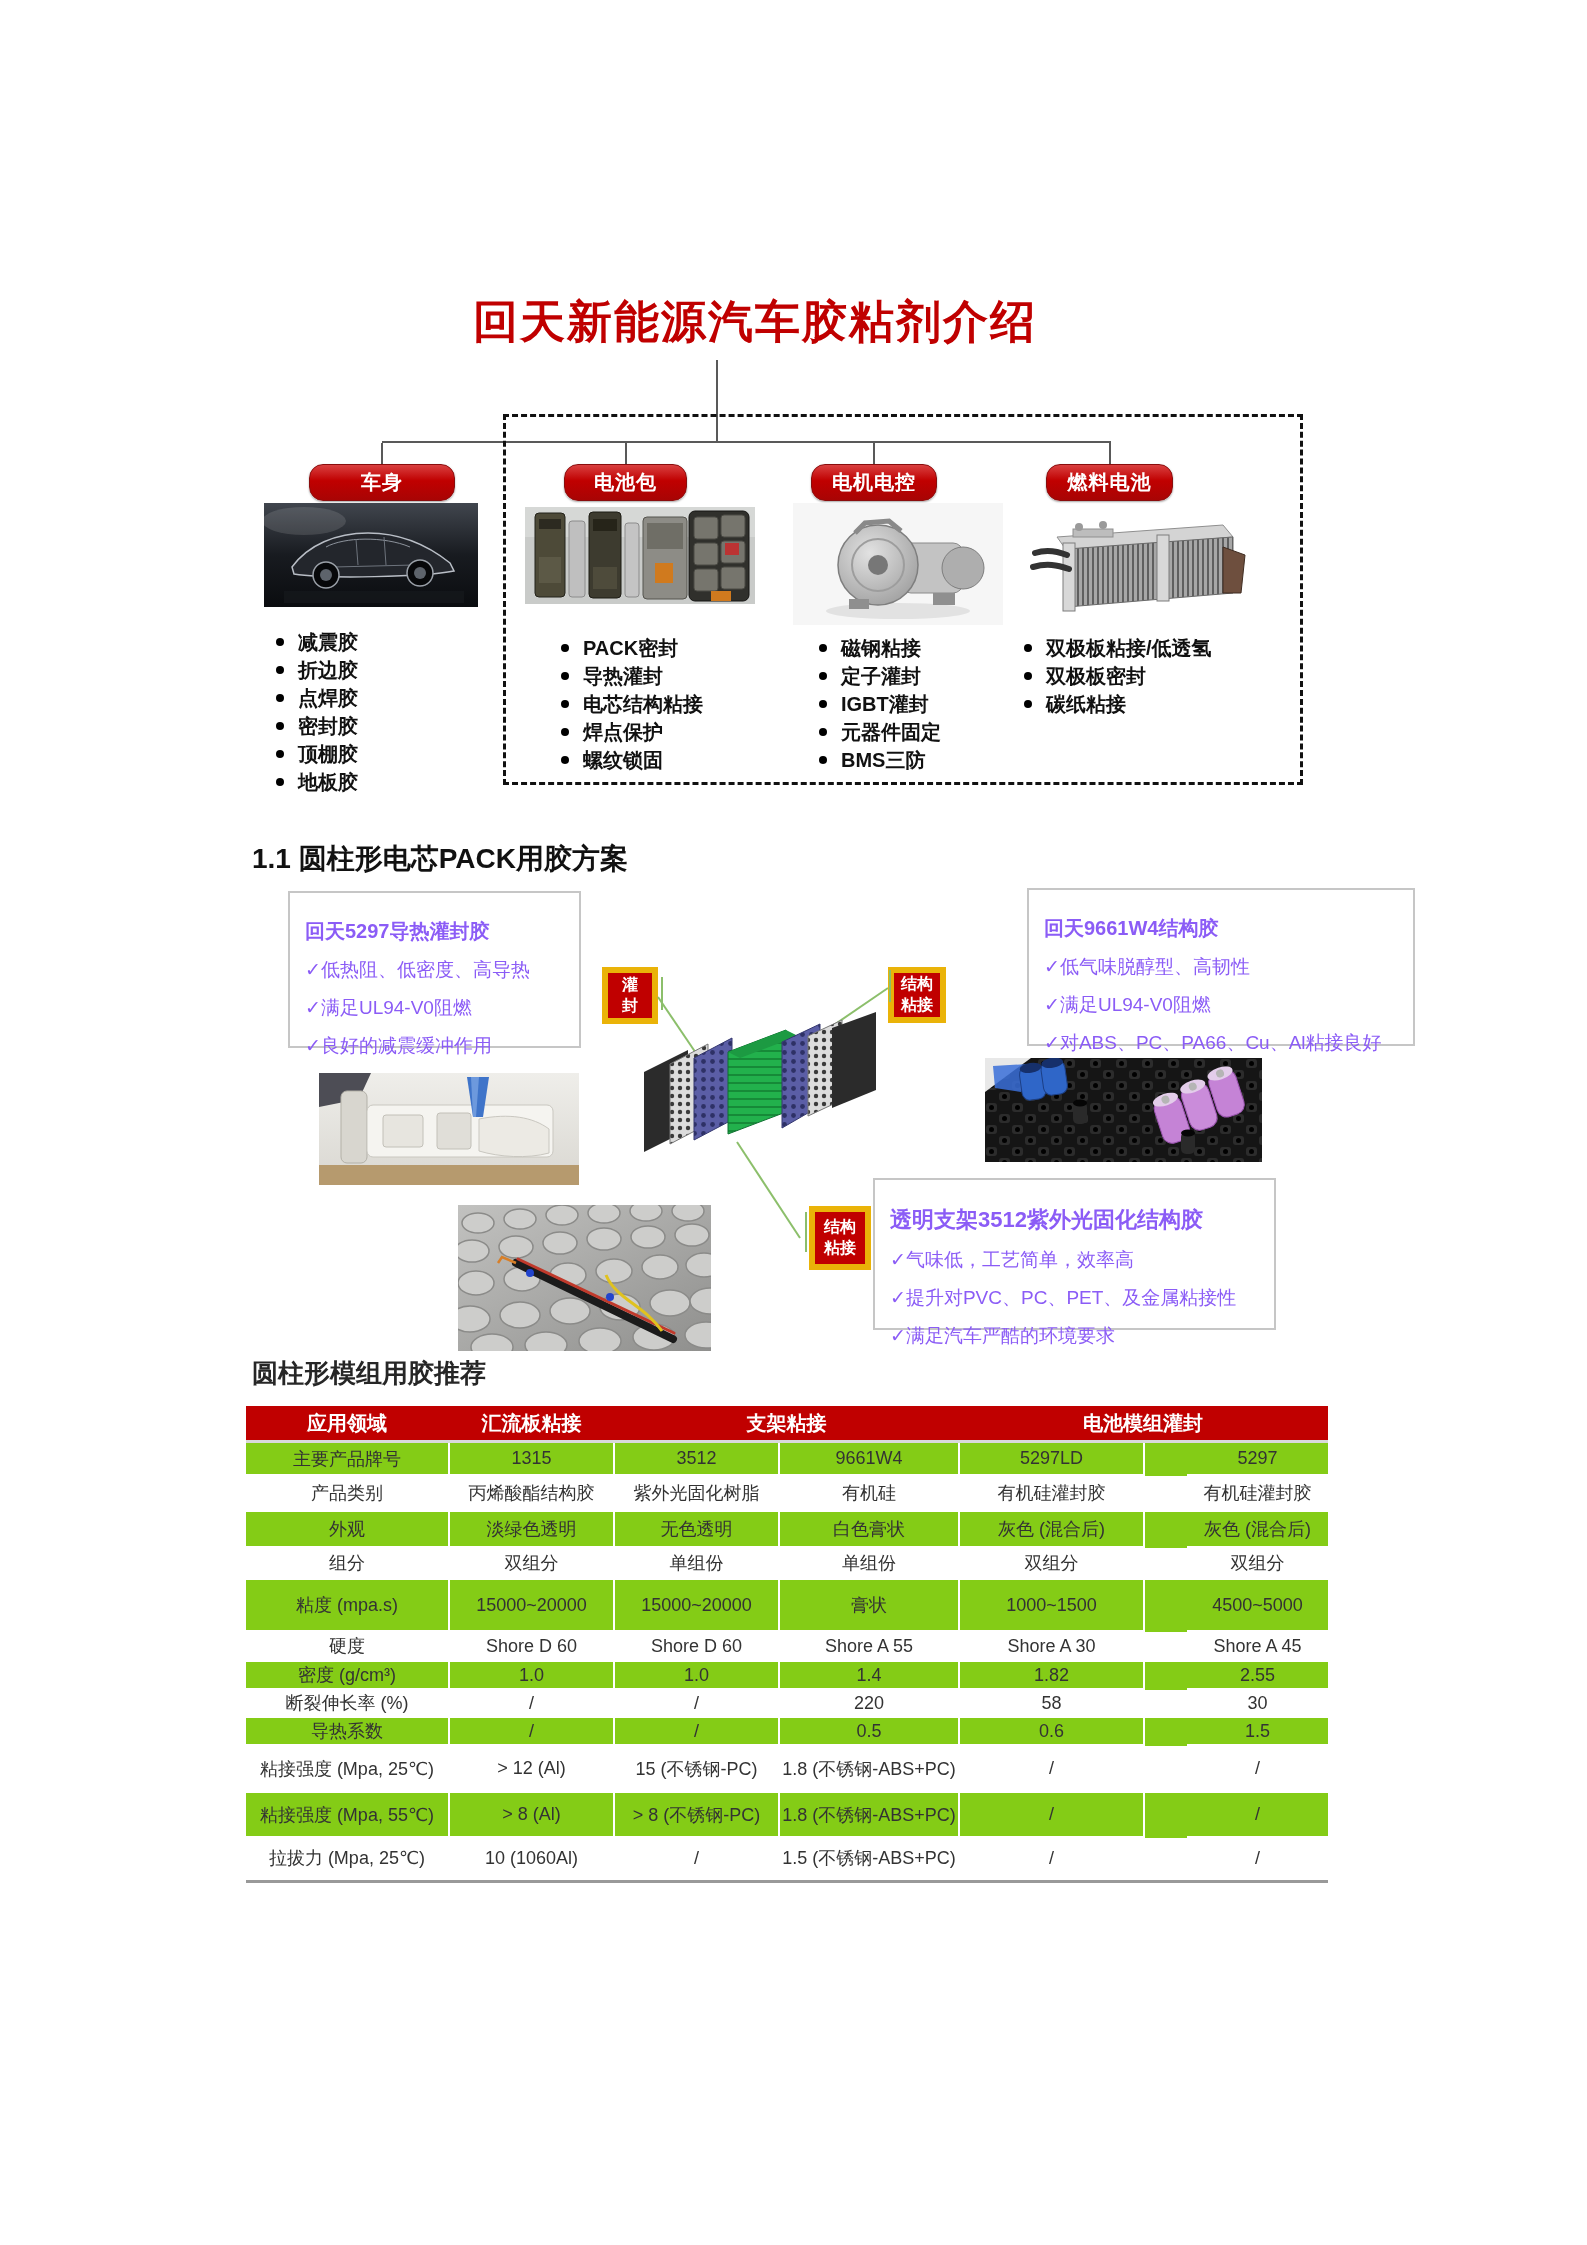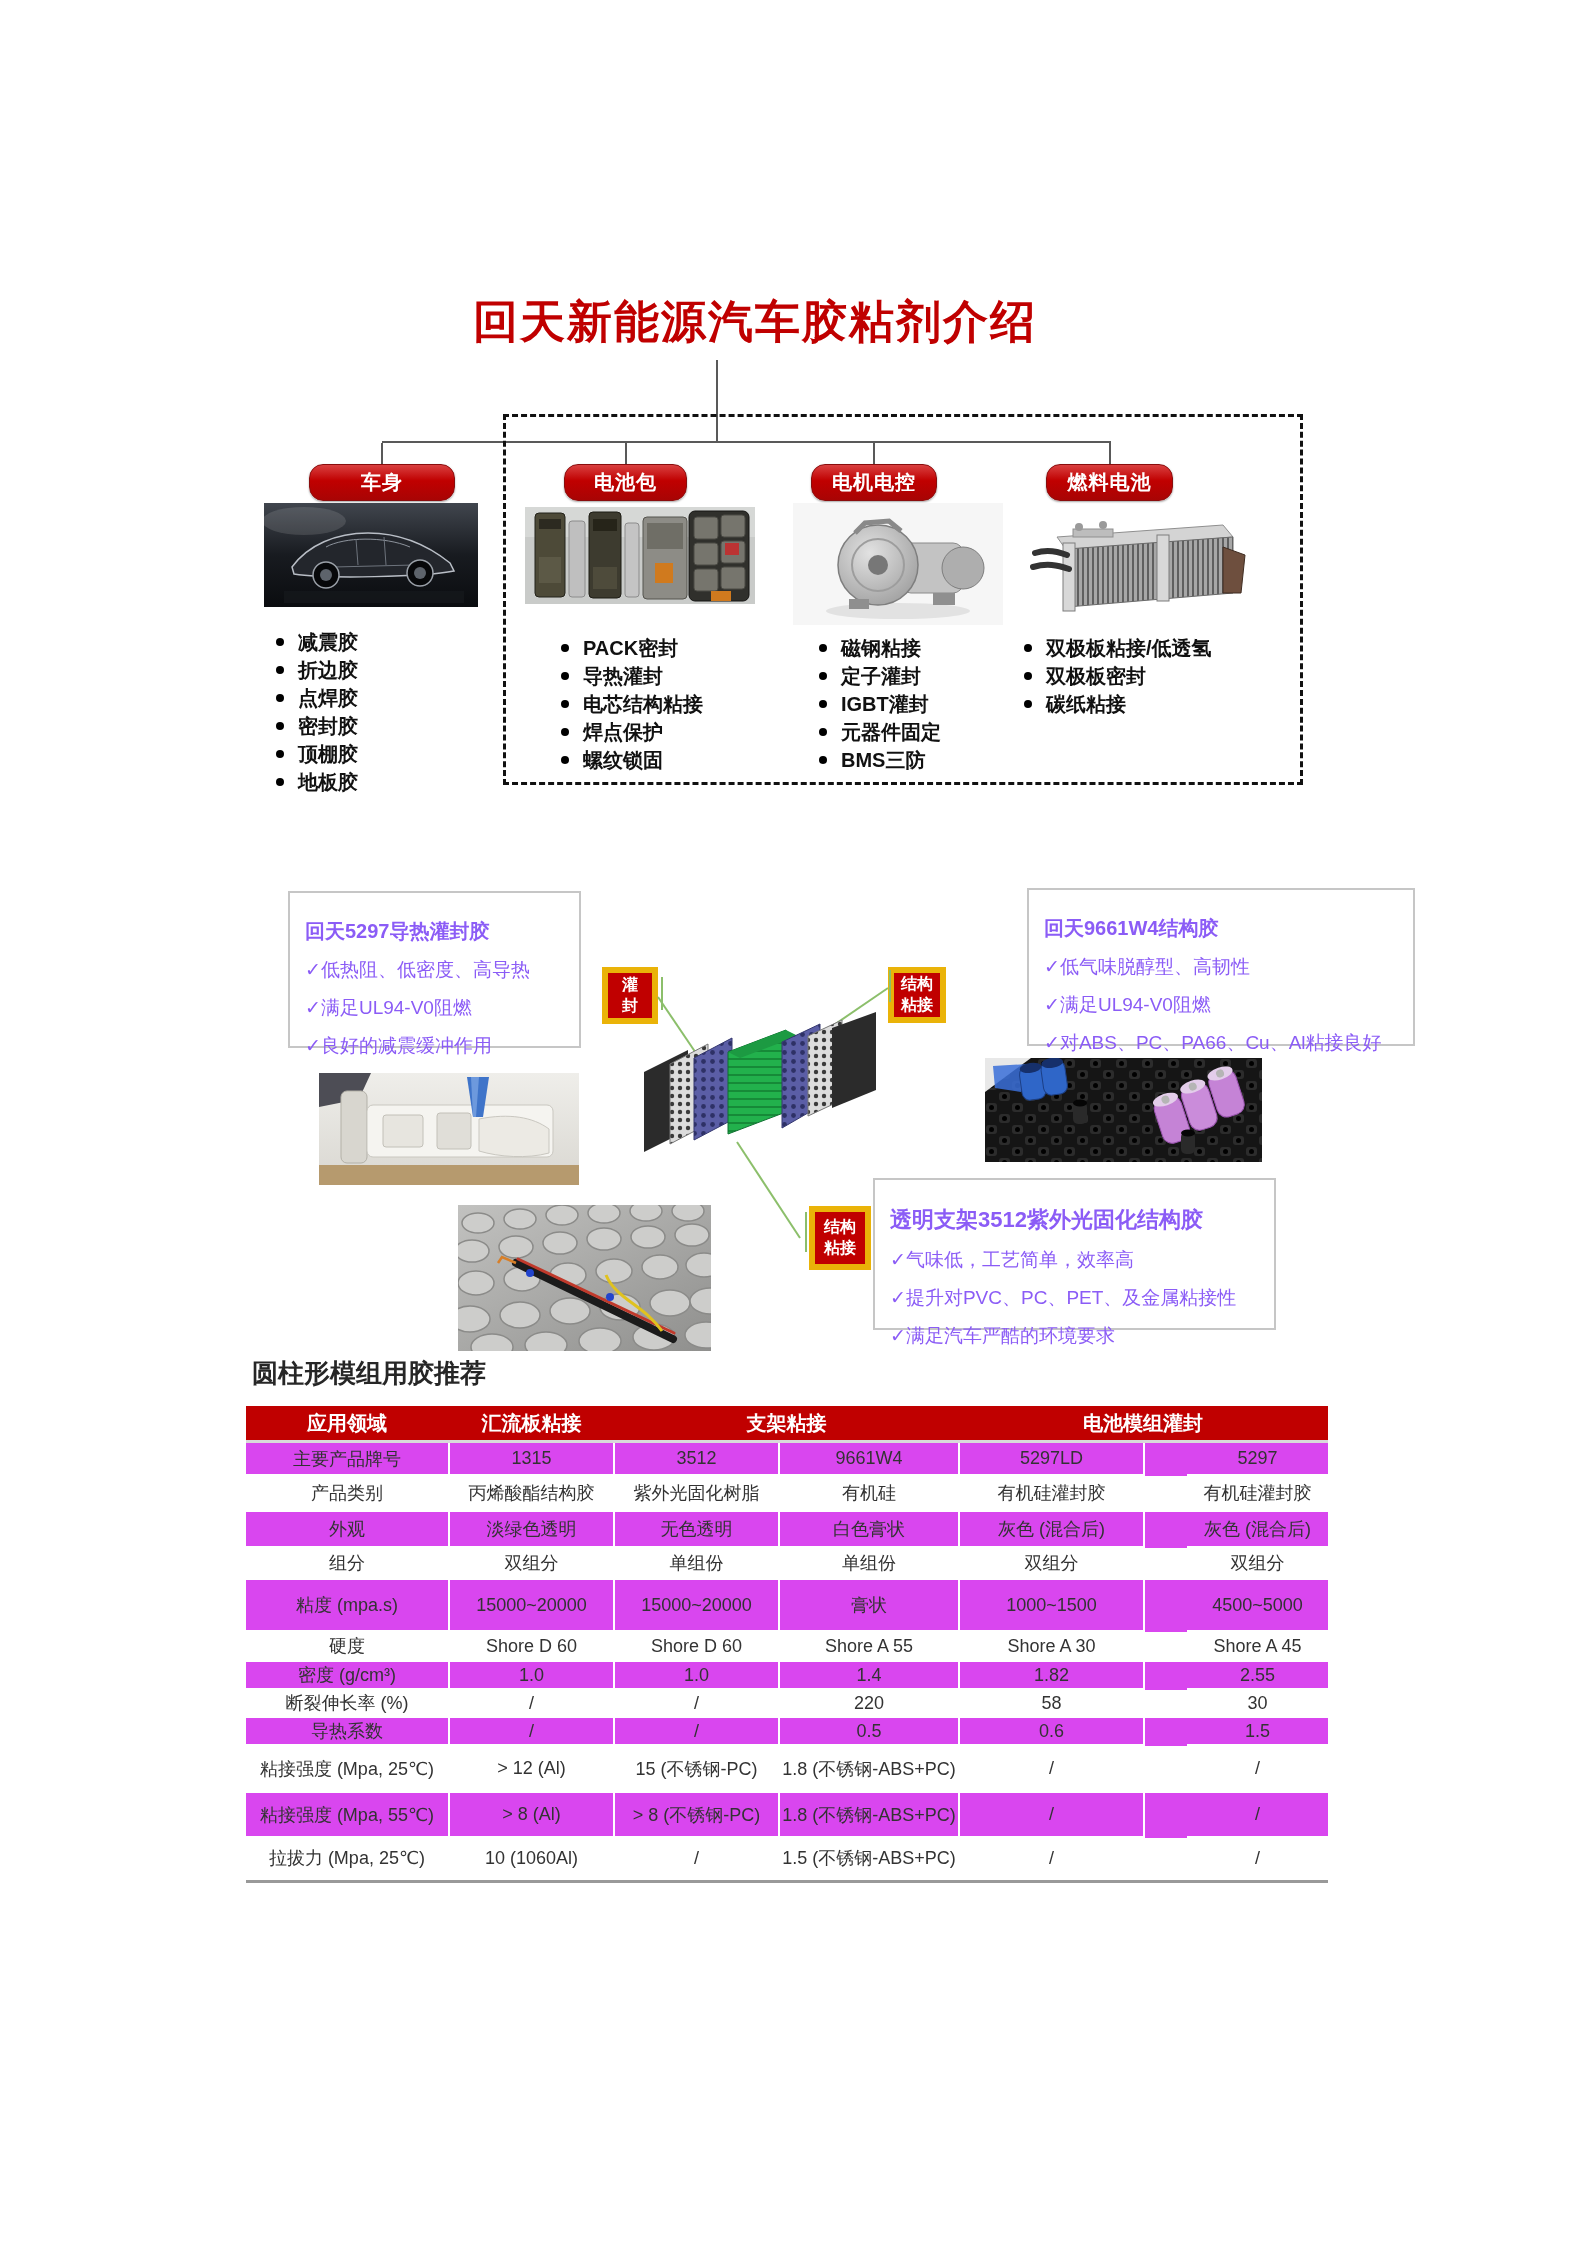--- a/index.html
+++ b/index.html
@@ -33,21 +33,21 @@
   .rtag span{display:block;word-break:break-all;}
   .overlay-svg{position:absolute;pointer-events:none;}
   
   .tbl-title{position:absolute;left:252px;top:1356px;font-size:26px;font-weight:600;color:#262626;}
   .tbl{position:absolute;left:246px;top:1406px;width:1082px;border-bottom:3px solid #999;}
   .thead{display:grid;grid-template-columns:204px 165px 345px 368px;background:#C00000;
          border-bottom:3px solid #d9d9d9;}
   .thead .hc{height:34px;display:flex;align-items:center;justify-content:center;color:#fff;
              font-size:20px;font-weight:700;border-right:2px solid #C00000;}
   .trow{display:grid;grid-template-columns:204px 165px 165px 180px 185px 183px;background:#fff;}
-  .trow.shade{background:#d946ef;}
+  .trow.shade{background:#84cc16;}
   .trow .tc{display:flex;align-items:center;justify-content:center;font-size:18px;color:#333;
             white-space:nowrap;border-right:2px solid #fff;border-bottom:2px solid #fff;
             box-sizing:border-box;overflow:visible;}
   .trow .tc:last-child{border-right:none;margin-left:42px;}
 </style>
 </head>
 <body>
 
 <div class="page">
 
@@ -233,20 +233,21 @@
       <li>
         <span class="dot"></span>
         <span>双极板密封</span>
       </li>
       <li>
         <span class="dot"></span>
         <span>碳纸粘接</span>
       </li>
     </ul>
 
+  <div class="h11">1.1 圆柱形电芯PACK用胶方案</div>
 
   <div class="callout" style="left:288px;top:891px;width:293px;height:157px;">
     <div class="ct">回天5297导热灌封胶</div>
     <div>
 
     <div class="ci">✓低热阻、低密度、高导热</div>
         <div class="ci">✓满足UL94-V0阻燃</div>
         <div class="ci">✓良好的减震缓冲作用</div>
       </div>
   </div>

